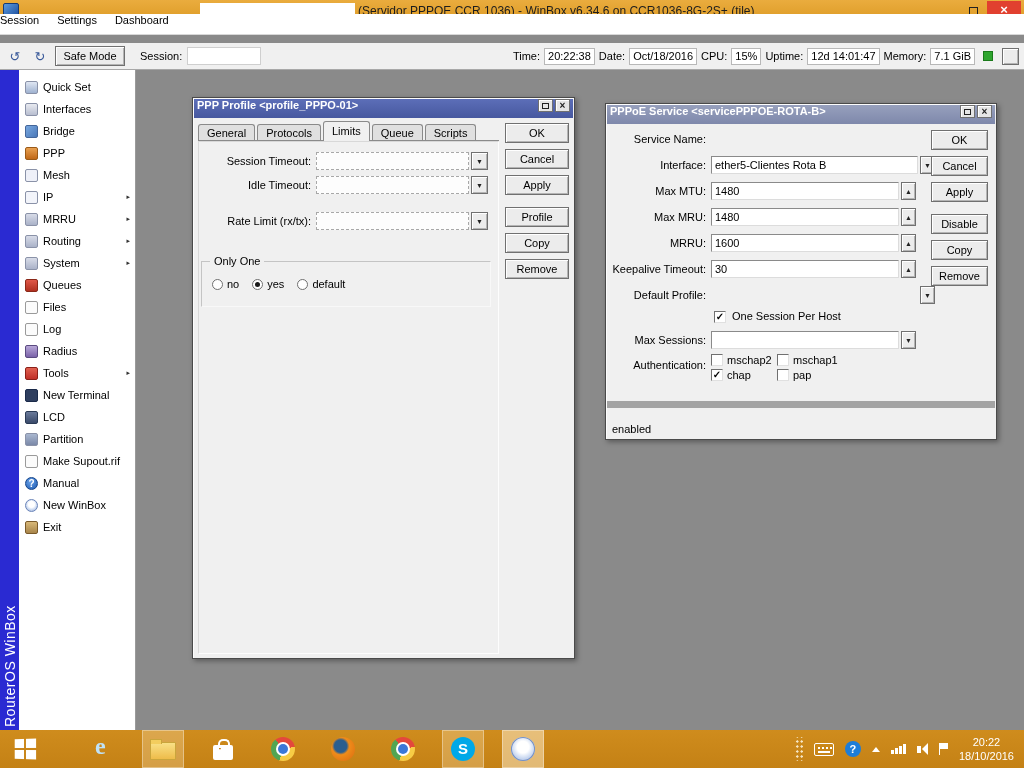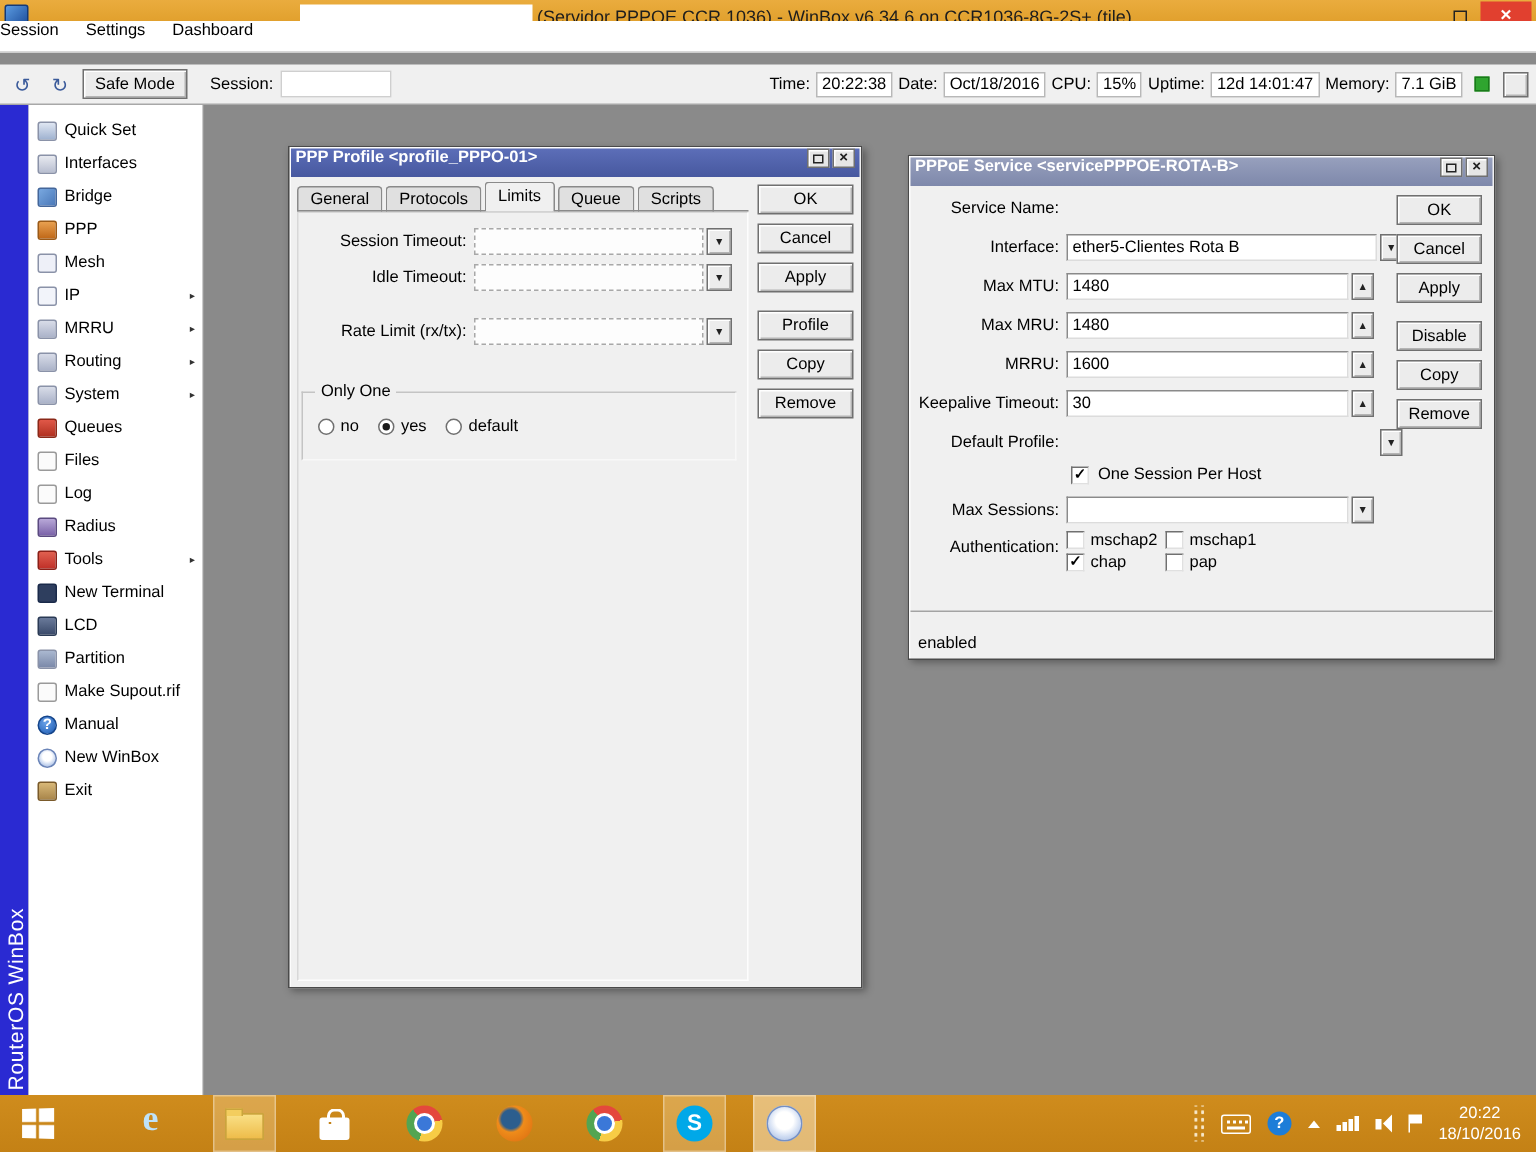--- a/index.html
+++ b/index.html
@@ -115,21 +115,21 @@
   #only-one { position:absolute; left:8px; top:147px; width:290px; height:46px;
               border:1px solid; border-color:#c4c4c4 #f8f8f8 #f8f8f8 #c4c4c4;margin-top:16px; }
   #only-one-legend { position:absolute; left:8px; top:-7px; background:#f0f0f0; padding:0 4px; }
   #only-one-row { position:absolute; left:10px; top:16px; display:flex; gap:13px; align-items:center; }
   #ppp-btns { position:absolute; left:312px; top:25px; width:64px; height:170px; }
 
   
   #svc-dlg { left:605px; top:103px; width:392px; height:337px; }
   #svc-btns { position:absolute; left:325px; top:26px; width:57px; height:170px; }
   #svc-status { position:absolute; left:1px; right:1px; bottom:1px; height:21px;
-                border-top:1px solid #a3a3a3; padding:15px 5px; background:#f0f0f0; }
+                border-top:7px solid #a3a3a3; padding:15px 5px; background:#f0f0f0; }
   #auth-grid { position:absolute; left:105px; top:250px; width:150px; display:flex; flex-wrap:wrap; row-gap:3px; }
 
   
   #taskbar { position:absolute; left:0; top:730px; width:1024px; height:38px;
              background:linear-gradient(var(--taskbar_bg,#cf8c1d),#c48115); display:flex; align-items:center; }
   #start-btn { width:50px; height:38px; display:flex; align-items:center; justify-content:center; cursor:pointer; }
   #winlogo { display:grid; grid-template-columns:10px 10px; grid-template-rows:9px 9px; gap:2px;
              transform:perspective(70px) rotateY(-14deg); }
   #winlogo i { background:#fff; }
   #task-apps { display:flex; margin-left:32px; gap:18px; height:38px; }

